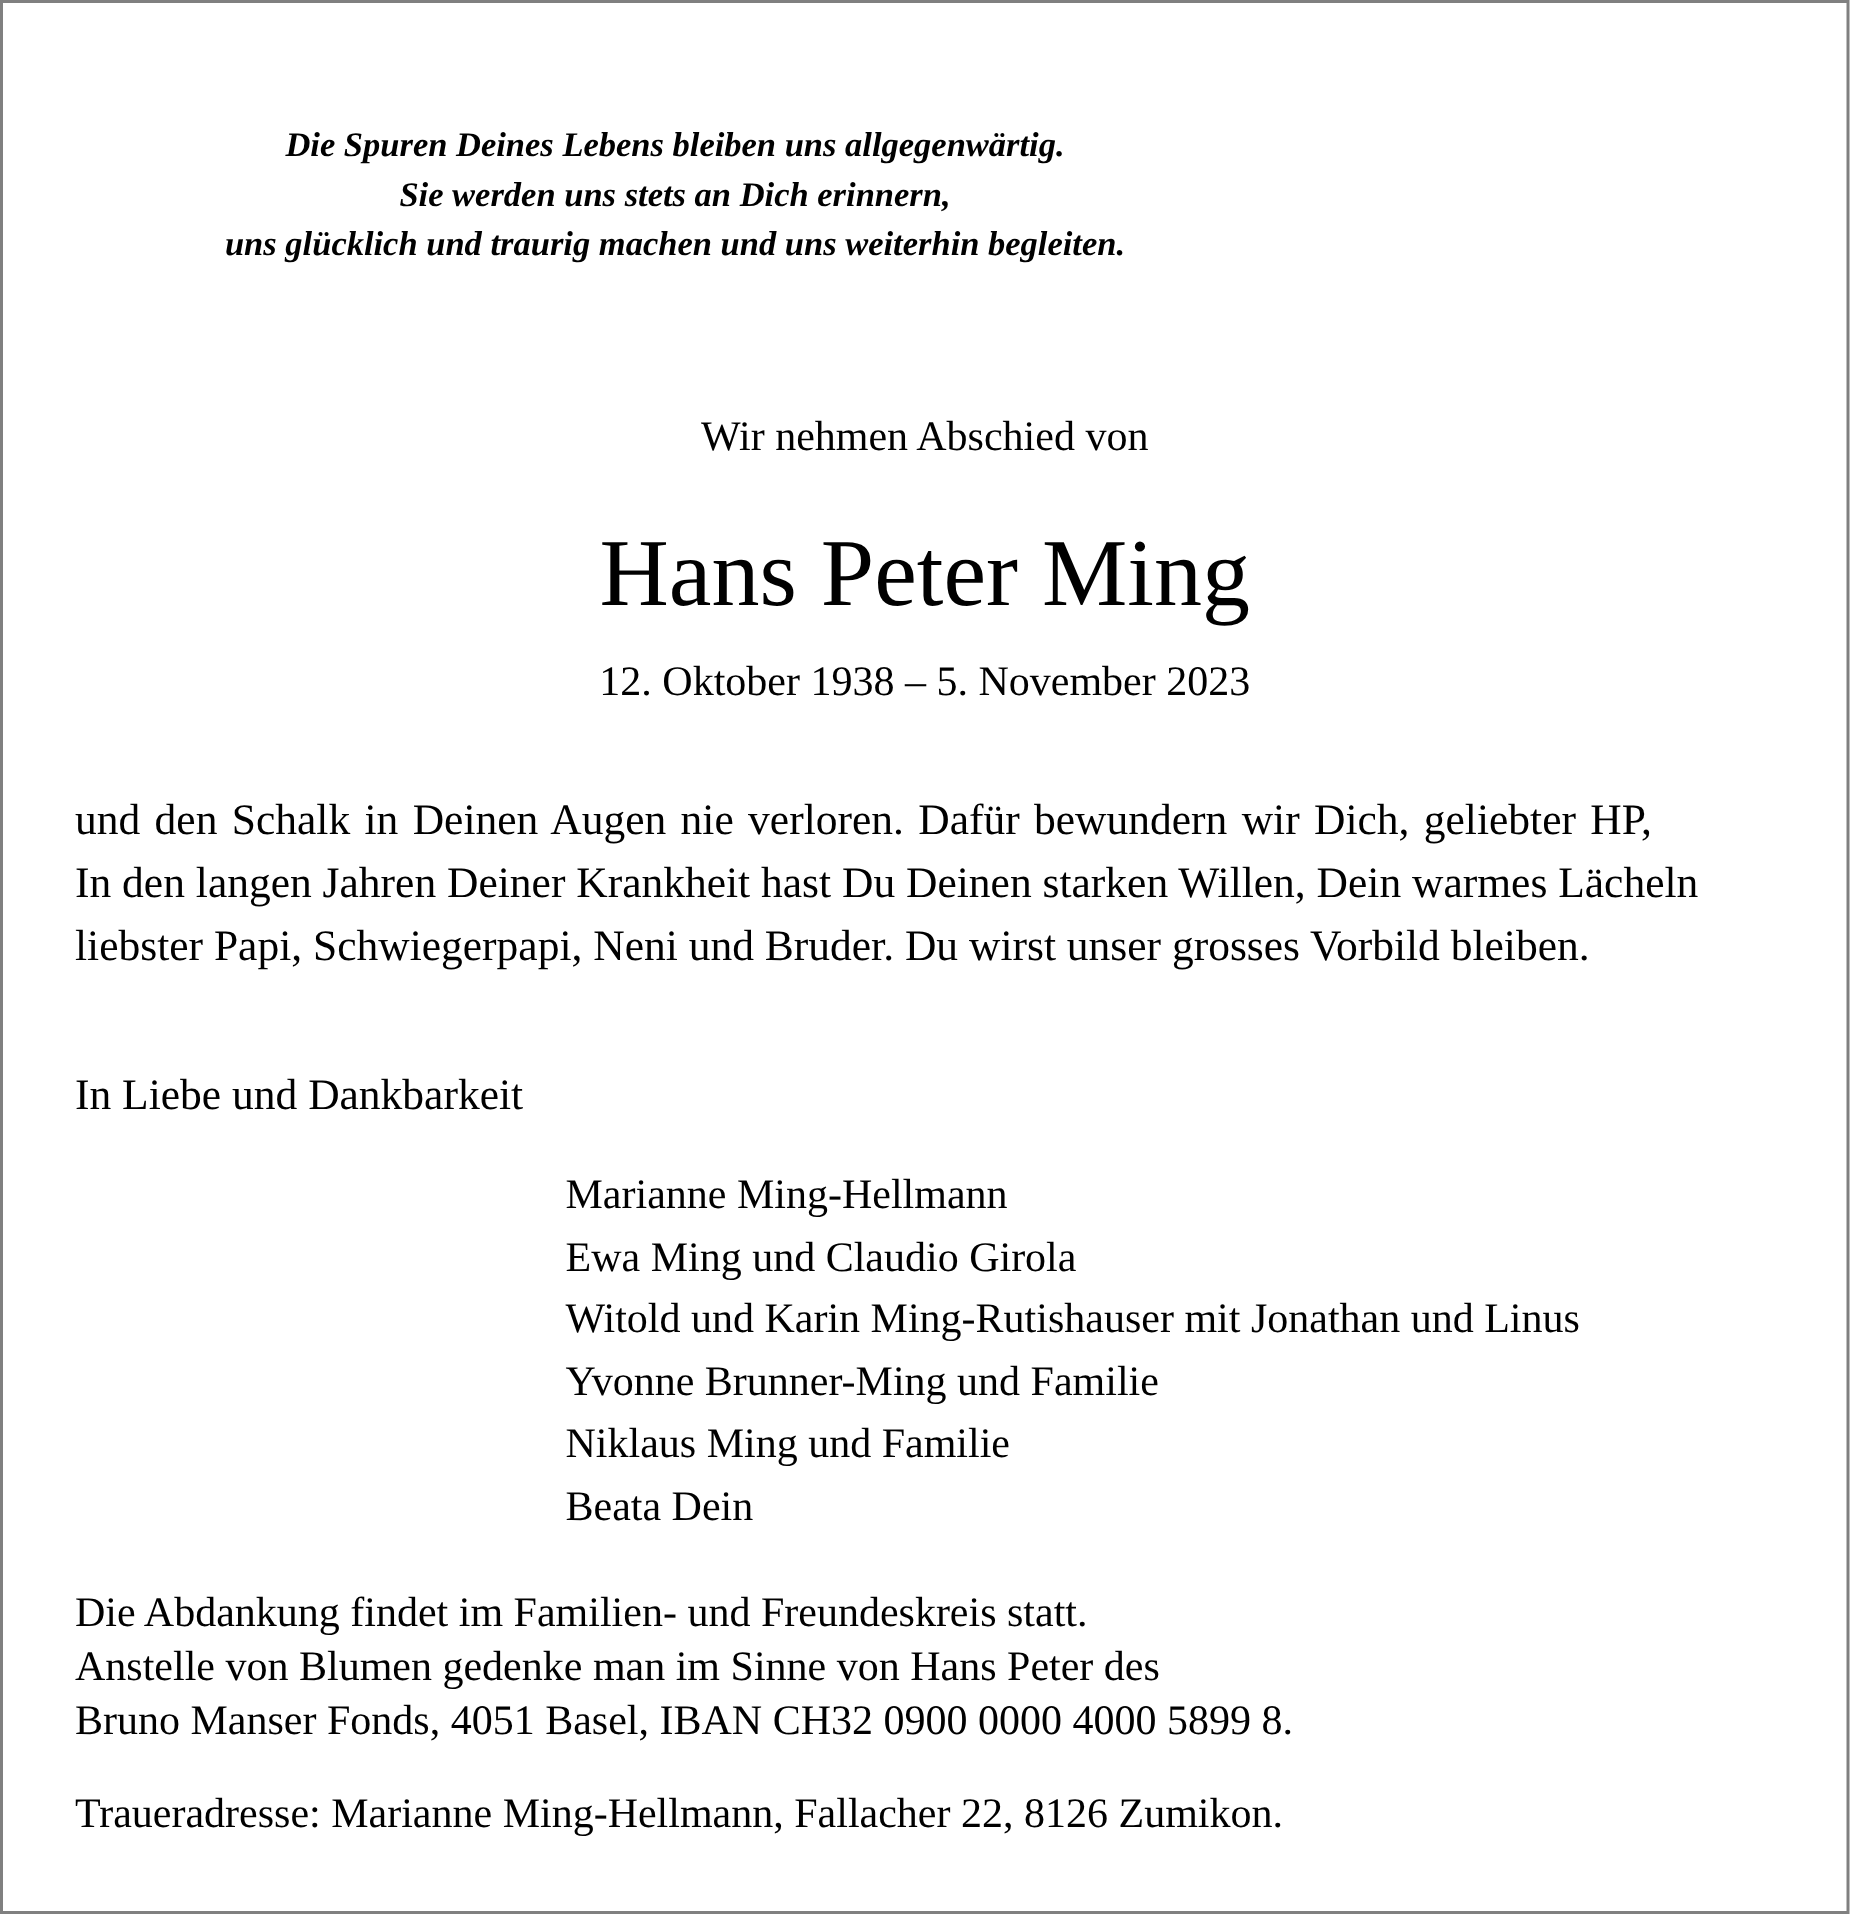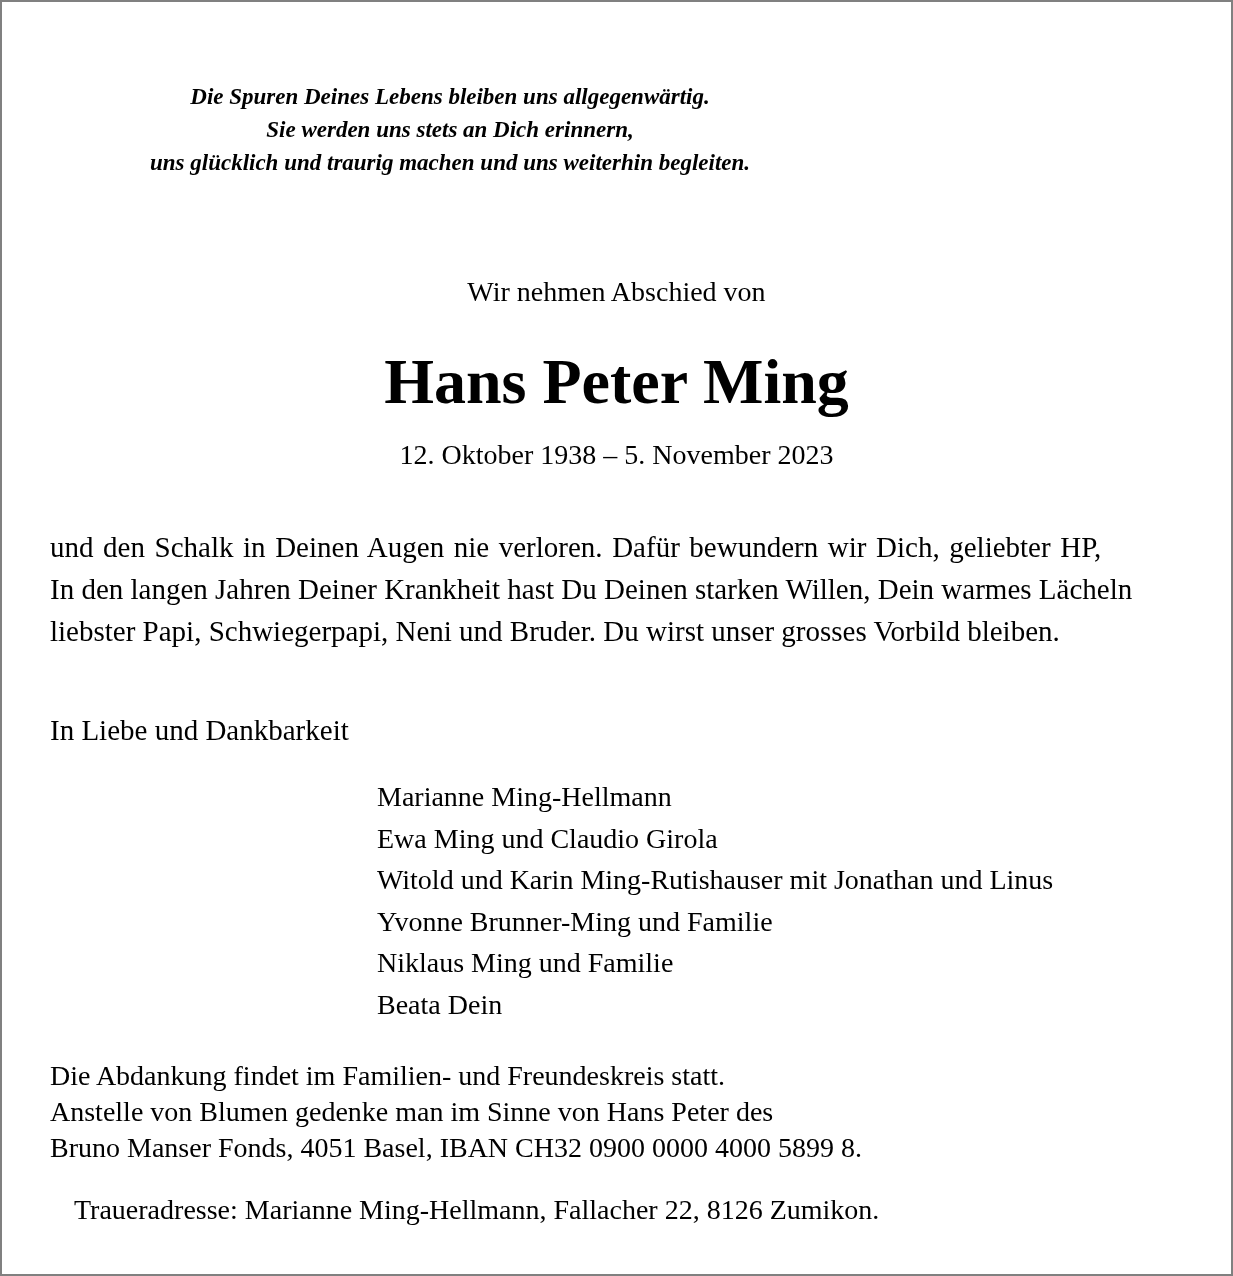--- a/index.html
+++ b/index.html
@@ -32,21 +32,21 @@
     margin-top: 96px;
     text-align: center;
     font-size: 28px;
     line-height: 33px;
   }
 
   .deceased-name {
     margin-top: 38px;
     text-align: center;
     font-size: 64px;
-    font-weight: bold;
+    font-weight: normal;
     line-height: 72px;
   }
 
   .life-dates {
     margin-top: 20px;
     text-align: center;
     font-size: 28px;
     line-height: 33px;
   }
 
@@ -69,21 +69,21 @@
     line-height: 41.5px;
   }
 
   .notes {
     margin: 33px 0 0 48px;
     font-size: 28px;
     line-height: 36px;
   }
 
   .condolence {
-    margin: 26px 0 0 72px;
+    margin: 26px 0 0 48px;
     font-size: 28px;
     line-height: 36px;
   }
 </style>
 </head>
 <body>
 
 <div class="epigraph">
   <div class="line">Die Spuren Deines Lebens bleiben uns allgegenwärtig.</div>
   <div class="line">Sie werden uns stets an Dich erinnern,</div>

